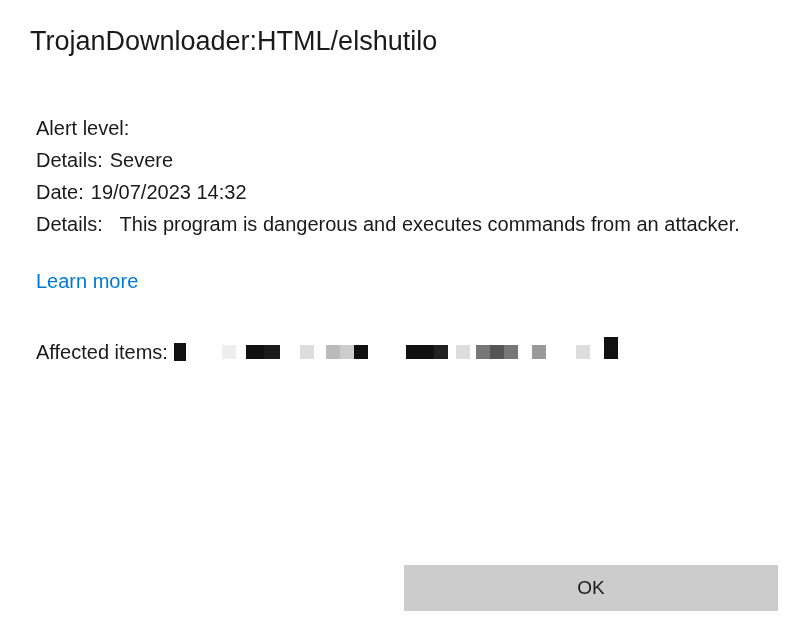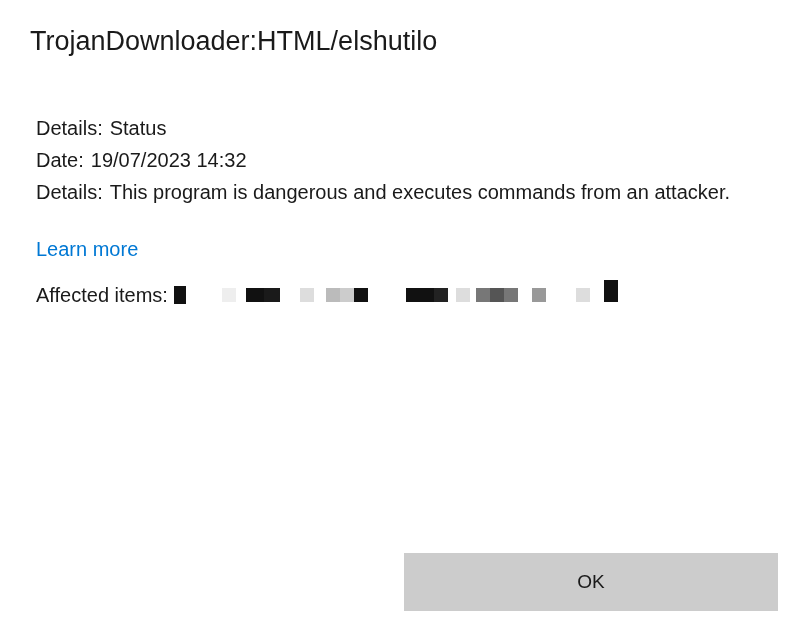--- a/index.html
+++ b/index.html
@@ -33,28 +33,29 @@
       color: #1a1a1a;
     }
     .info-label {
       margin-right: 7px;
     }
     .info-value {
       flex: 1;
     }
     .details-row .info-value {
       max-width: 640px;
+      text-align: center;
     }
     .link {
       color: #0078d4;
       font-size: 20px;
       cursor: pointer;
       display: inline-block;
       margin-top: 30px;
-      margin-bottom: 19px;
+      margin-bottom: 44px;
     }
     .affected-section {
       font-size: 20px;
       line-height: 30px;
       color: #1a1a1a;
     }
     .affected-row {
       display: flex;
       align-items: center;
       gap: 6px;
@@ -76,45 +77,46 @@
       display: inline-block;
     }
     .button-row {
       position: absolute;
       bottom: 30px;
       right: 22px;
       display: flex;
     }
     .ok-button {
       min-width: 374px;
-      height: 58px;
+      height: 46px;
       background: #cccccc;
       border: none;
       font-family: inherit;
       font-size: 19px;
       color: #1a1a1a;
       cursor: pointer;
       display: flex;
       align-items: center;
       justify-content: center;
     }
   </style>
 </head>
 <body>
 
 <div class="dialog-title">TrojanDownloader:HTML/elshutilo</div>
 
 <div class="content">
 
   <div class="info-row">
+    <span class="info-label">Alert level:</span>
   </div>
 
   <div class="info-row">
     <span class="info-label">Details:</span>
-    <span class="info-value">Status</span>
+    <span class="info-value">Severe</span>
   </div>
 
   <div class="info-row">
     <span class="info-label">Date:</span>
     <span class="info-value">19/07/2023 14:32</span>
   </div>
 
 
   <div class="info-row details-row">
     <span class="info-label">Details:</span>

